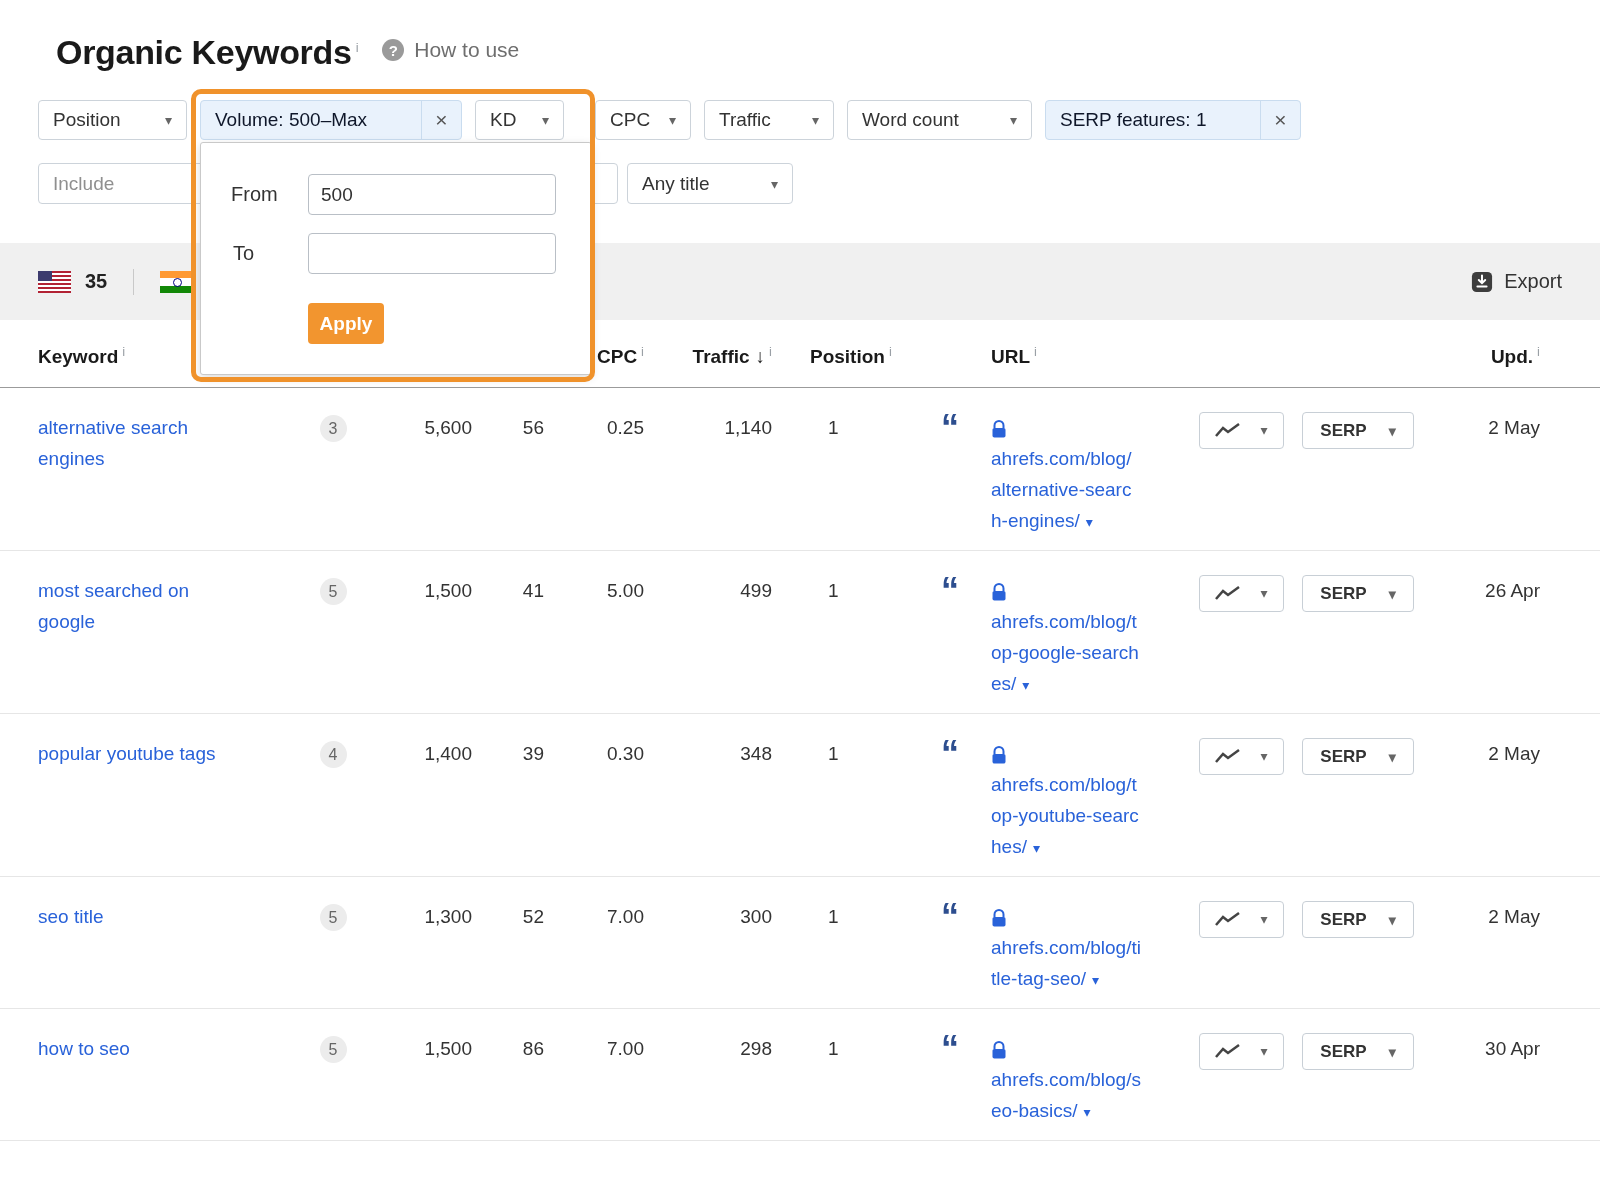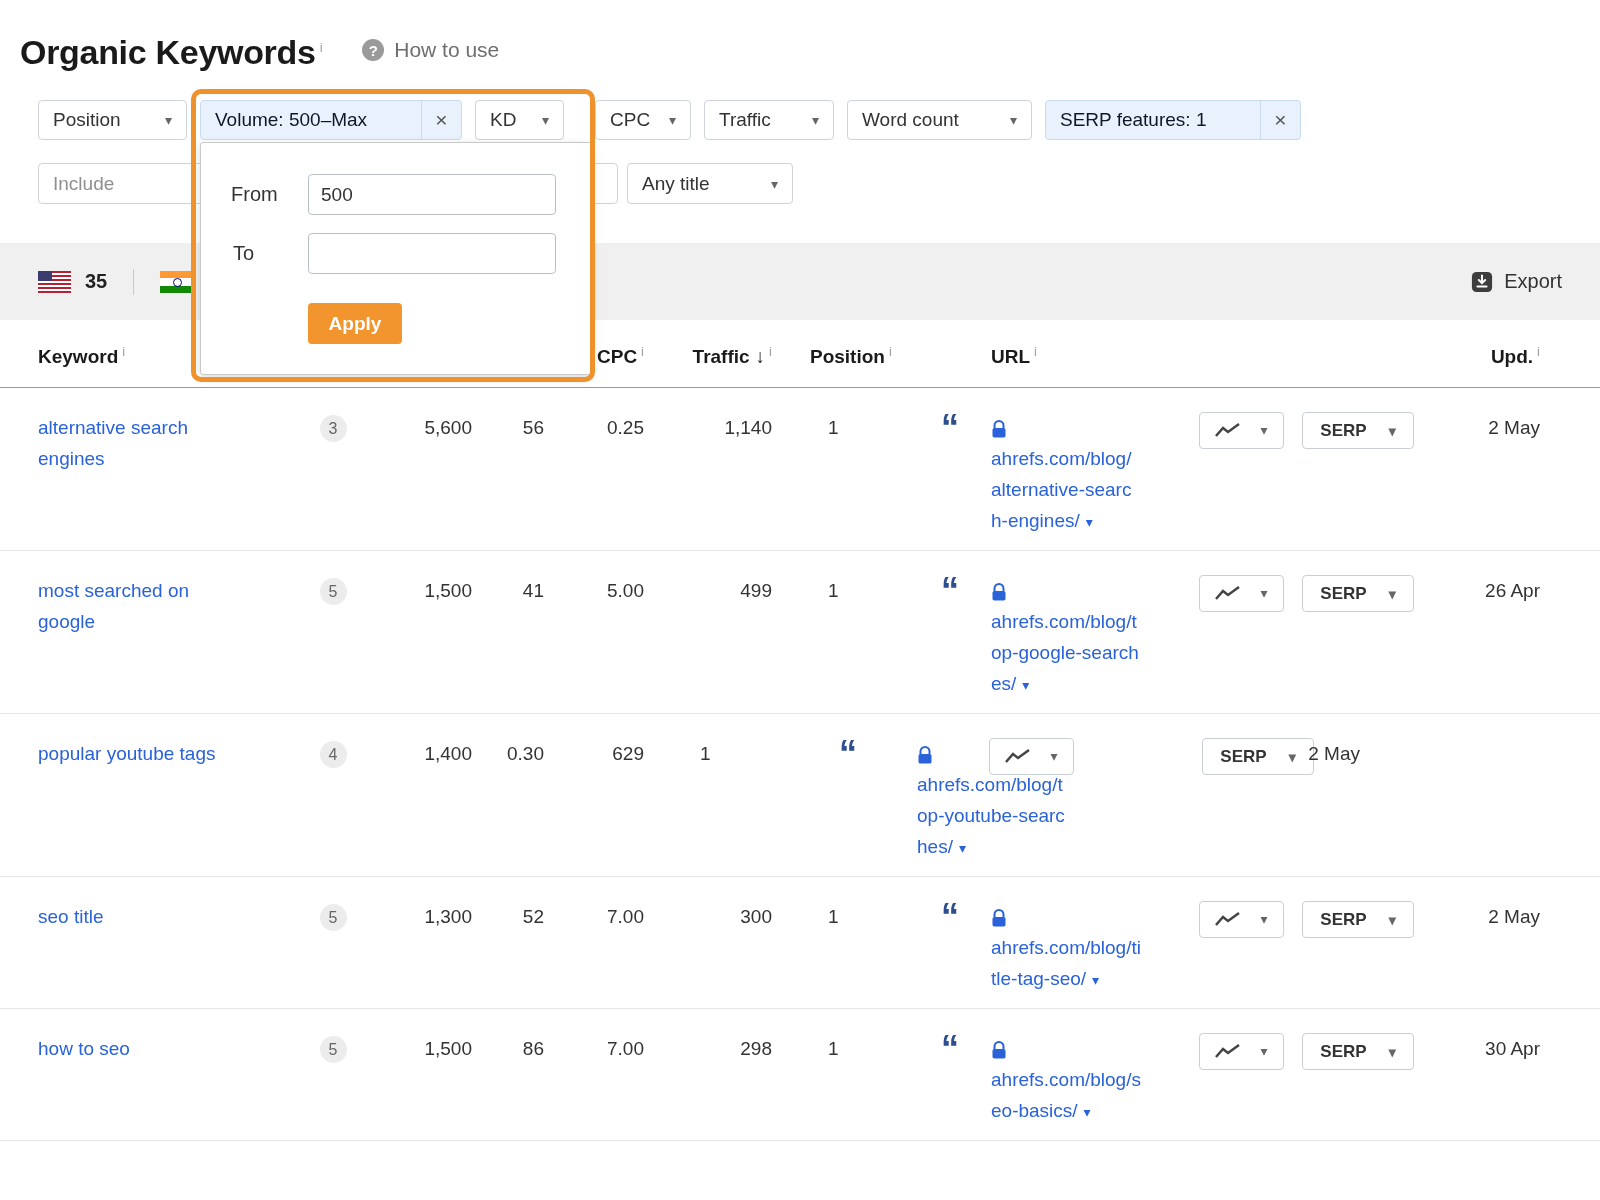--- a/index.html
+++ b/index.html
@@ -8,21 +8,21 @@
     position: relative;
     width: 1600px;
     height: 1200px;
     overflow: hidden;
     background: #fff;
     font-family: "Liberation Sans", sans-serif;
     color: #333;
   }
 
   
-  .page-header { display:flex; align-items:center; gap:40px; padding:28px 38px 0 20px; height:72px; }
+  .page-header { display:flex; align-items:center; gap:24px; padding:28px 38px 0 56px; height:72px; }
   .page-title { font-size:34px; font-weight:700; color:#1a1a1a; letter-spacing:-0.3px; line-height:44px; }
   .sup-i { font-size:13px; color:#9aa0a6; font-weight:400; vertical-align:super; margin-left:4px; }
   .how-to-use { display:flex; align-items:center; gap:10px; color:#6e6e6e; font-size:21px; cursor:pointer; }
   .q-icon { width:22px; height:22px; border-radius:50%; background:#9a9a9a; color:#fff; font-size:15px; font-weight:700; display:flex; align-items:center; justify-content:center; }
 
   
   .filter-row1 { display:flex; align-items:center; gap:13px; margin:28px 0 0 38px; height:40px; }
   .fbtn { height:40px; border:1px solid #ccd3da; border-radius:4px; background:#fff; font-size:19px; color:#333;
           display:flex; align-items:center; justify-content:space-between; padding:0 14px; cursor:pointer; }
   .caret { font-size:14px; color:#666; margin-left:10px; }
@@ -90,21 +90,21 @@
   
   .popup { position:absolute; left:200px; top:142px; width:392px; height:233px; background:#fff;
            border:1px solid #c9c9c9; border-radius:3px; box-shadow:0 3px 10px rgba(0,0,0,0.14); z-index:40; }
   .popup-label { position:absolute; font-size:20px; color:#333; }
   .lbl-from { left:30px; top:40px; }
   .lbl-to { left:32px; top:99px; }
   .popup-input { position:absolute; left:107px; width:248px; height:41px; border:1px solid #b9bfc6; border-radius:4px;
                  font-size:19px; padding:0 12px; color:#333; font-family:inherit; }
   .inp-from { top:31px; }
   .inp-to { top:90px; }
-  .apply-btn { position:absolute; left:107px; top:160px; width:94px; height:41px; background:#f2952f; color:#fff;
+  .apply-btn { position:absolute; left:107px; top:160px; width:76px; height:41px; background:#f2952f; color:#fff;
                border:none; border-radius:4px; font-size:19px; font-weight:700; cursor:pointer; font-family:inherit; }
 
   
   .annotation { position:absolute; left:191px; top:89px; width:404px; height:293px;
                 border:5px solid #f0922b; border-radius:10px; z-index:50; pointer-events:none; }
 </style>
 </head>
 <body>
 
 <div class="page">
@@ -242,22 +242,23 @@
           <span>SERP</span>
           <span class="caret">▾</span>
         </button></div>
     <div class="cell pr-upd">26 Apr</div>
   </div>
 
   <div class="grid trow">
     <div class="cell pl-kw"><a class="kw-link">popular youtube tags</a></div>
     <div class="cell badge-cell"><span class="badge">4</span></div>
     <div class="cell ar">1,400</div>
+    <div class="cell ar">39</div>
     <div class="cell ar">0.30</div>
-    <div class="cell ar">629</div>
+    <div class="cell ar">348</div>
     <div class="cell pl-posv">1</div>
     <div class="cell quote-cell"><span class="quote">“</span></div>
     <div class="cell pl-url">
       <span class="lock-line"><svg width="16" height="19" viewBox="0 0 16 19" style="vertical-align:middle">
             <path d="M3.5 8V5.5a4.5 4.5 0 0 1 9 0V8" fill="none" stroke="#2962d9" stroke-width="2"></path>
             <rect x="1.5" y="8" width="13" height="9.5" rx="1.8" fill="#2962d9"></rect>
           </svg></span>
       <a class="url-link"><span class="url-text">ahrefs.com/blog/top-youtube-searches/</span><span class="u-caret">▾</span></a>
     </div>
     <div class="cell chart-cell"><span class="mini-btn">

